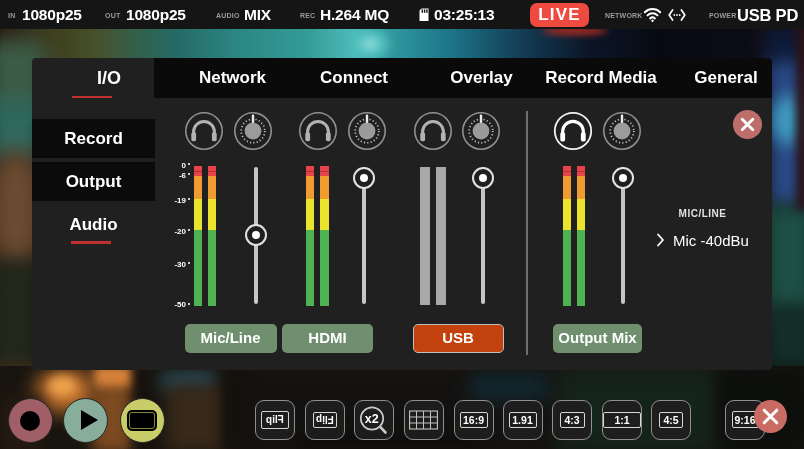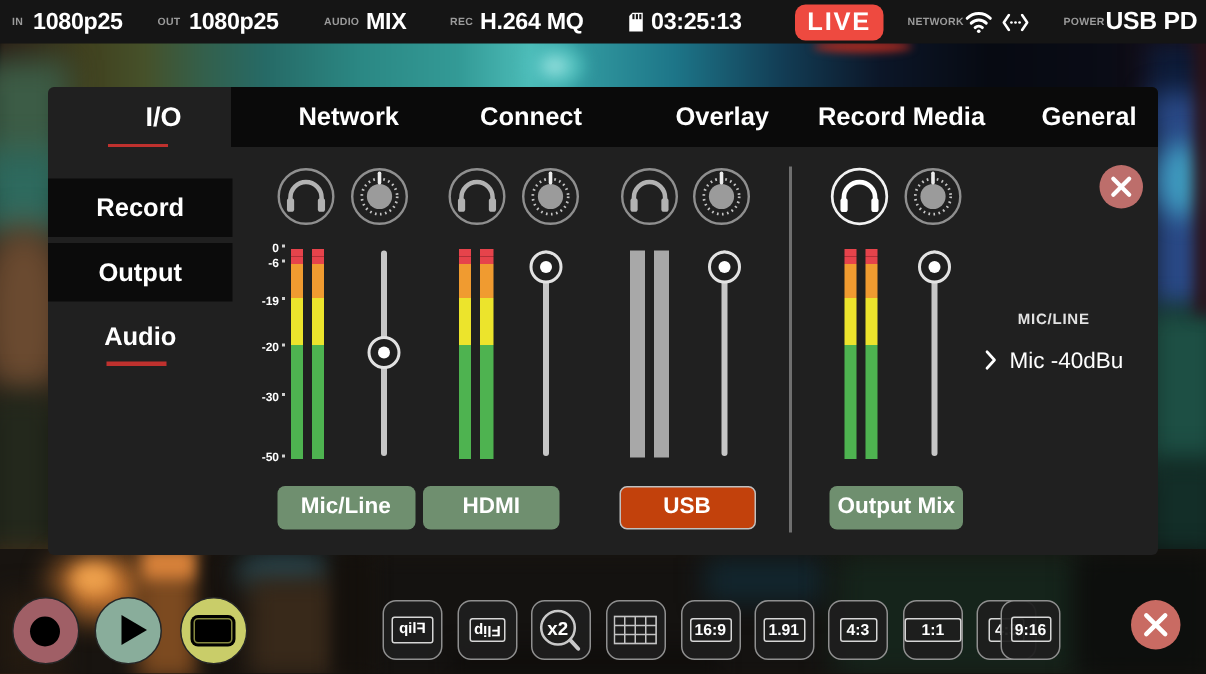--- a/index.html
+++ b/index.html
@@ -281,21 +281,21 @@
 </div>
 <div class="sq" style="left:552px;">
   <span class="rect" style="width:25px;height:16px;font-size:10.5px;">4:3</span>
 </div>
 <div class="sq" style="left:602px;">
   <span class="rect" style="width:48px;height:16px;font-size:10.5px;">1:1</span>
 </div>
 <div class="sq" style="left:651px;">
   <span class="rect" style="width:24px;height:16px;font-size:10.5px;">4:5</span>
 </div>
-<div class="sq" style="left:667px;">
+<div class="sq" style="left:725px;">
   <span class="rect" style="width:27px;height:17px;font-size:10.5px;">9:16</span>
 </div>
 
 <div class="abs" style="left:754px;top:400px;width:33px;height:33px;border-radius:50%;background:#c96b63;">
   <svg width="33" height="33" viewBox="0 0 33 33">
       <path d="M10.2 10.2 L22.8 22.8 M22.8 10.2 L10.2 22.8" stroke="#fff" stroke-width="3" stroke-linecap="round"></path>
     </svg>
 </div>
 
 </body></html>

